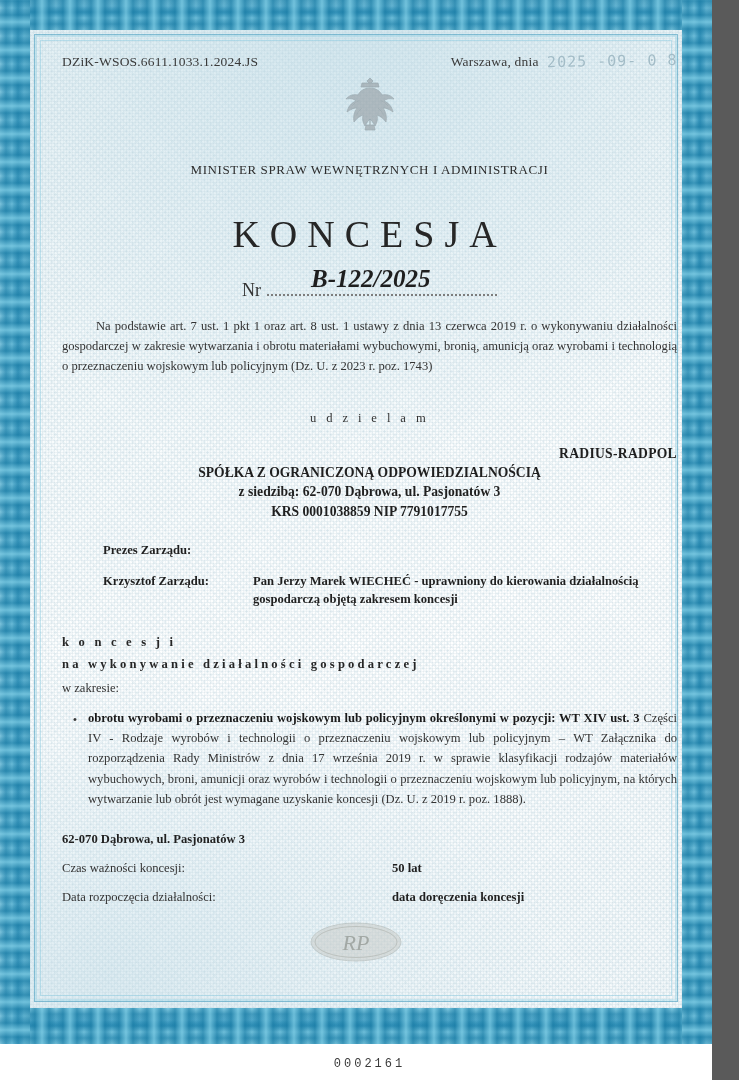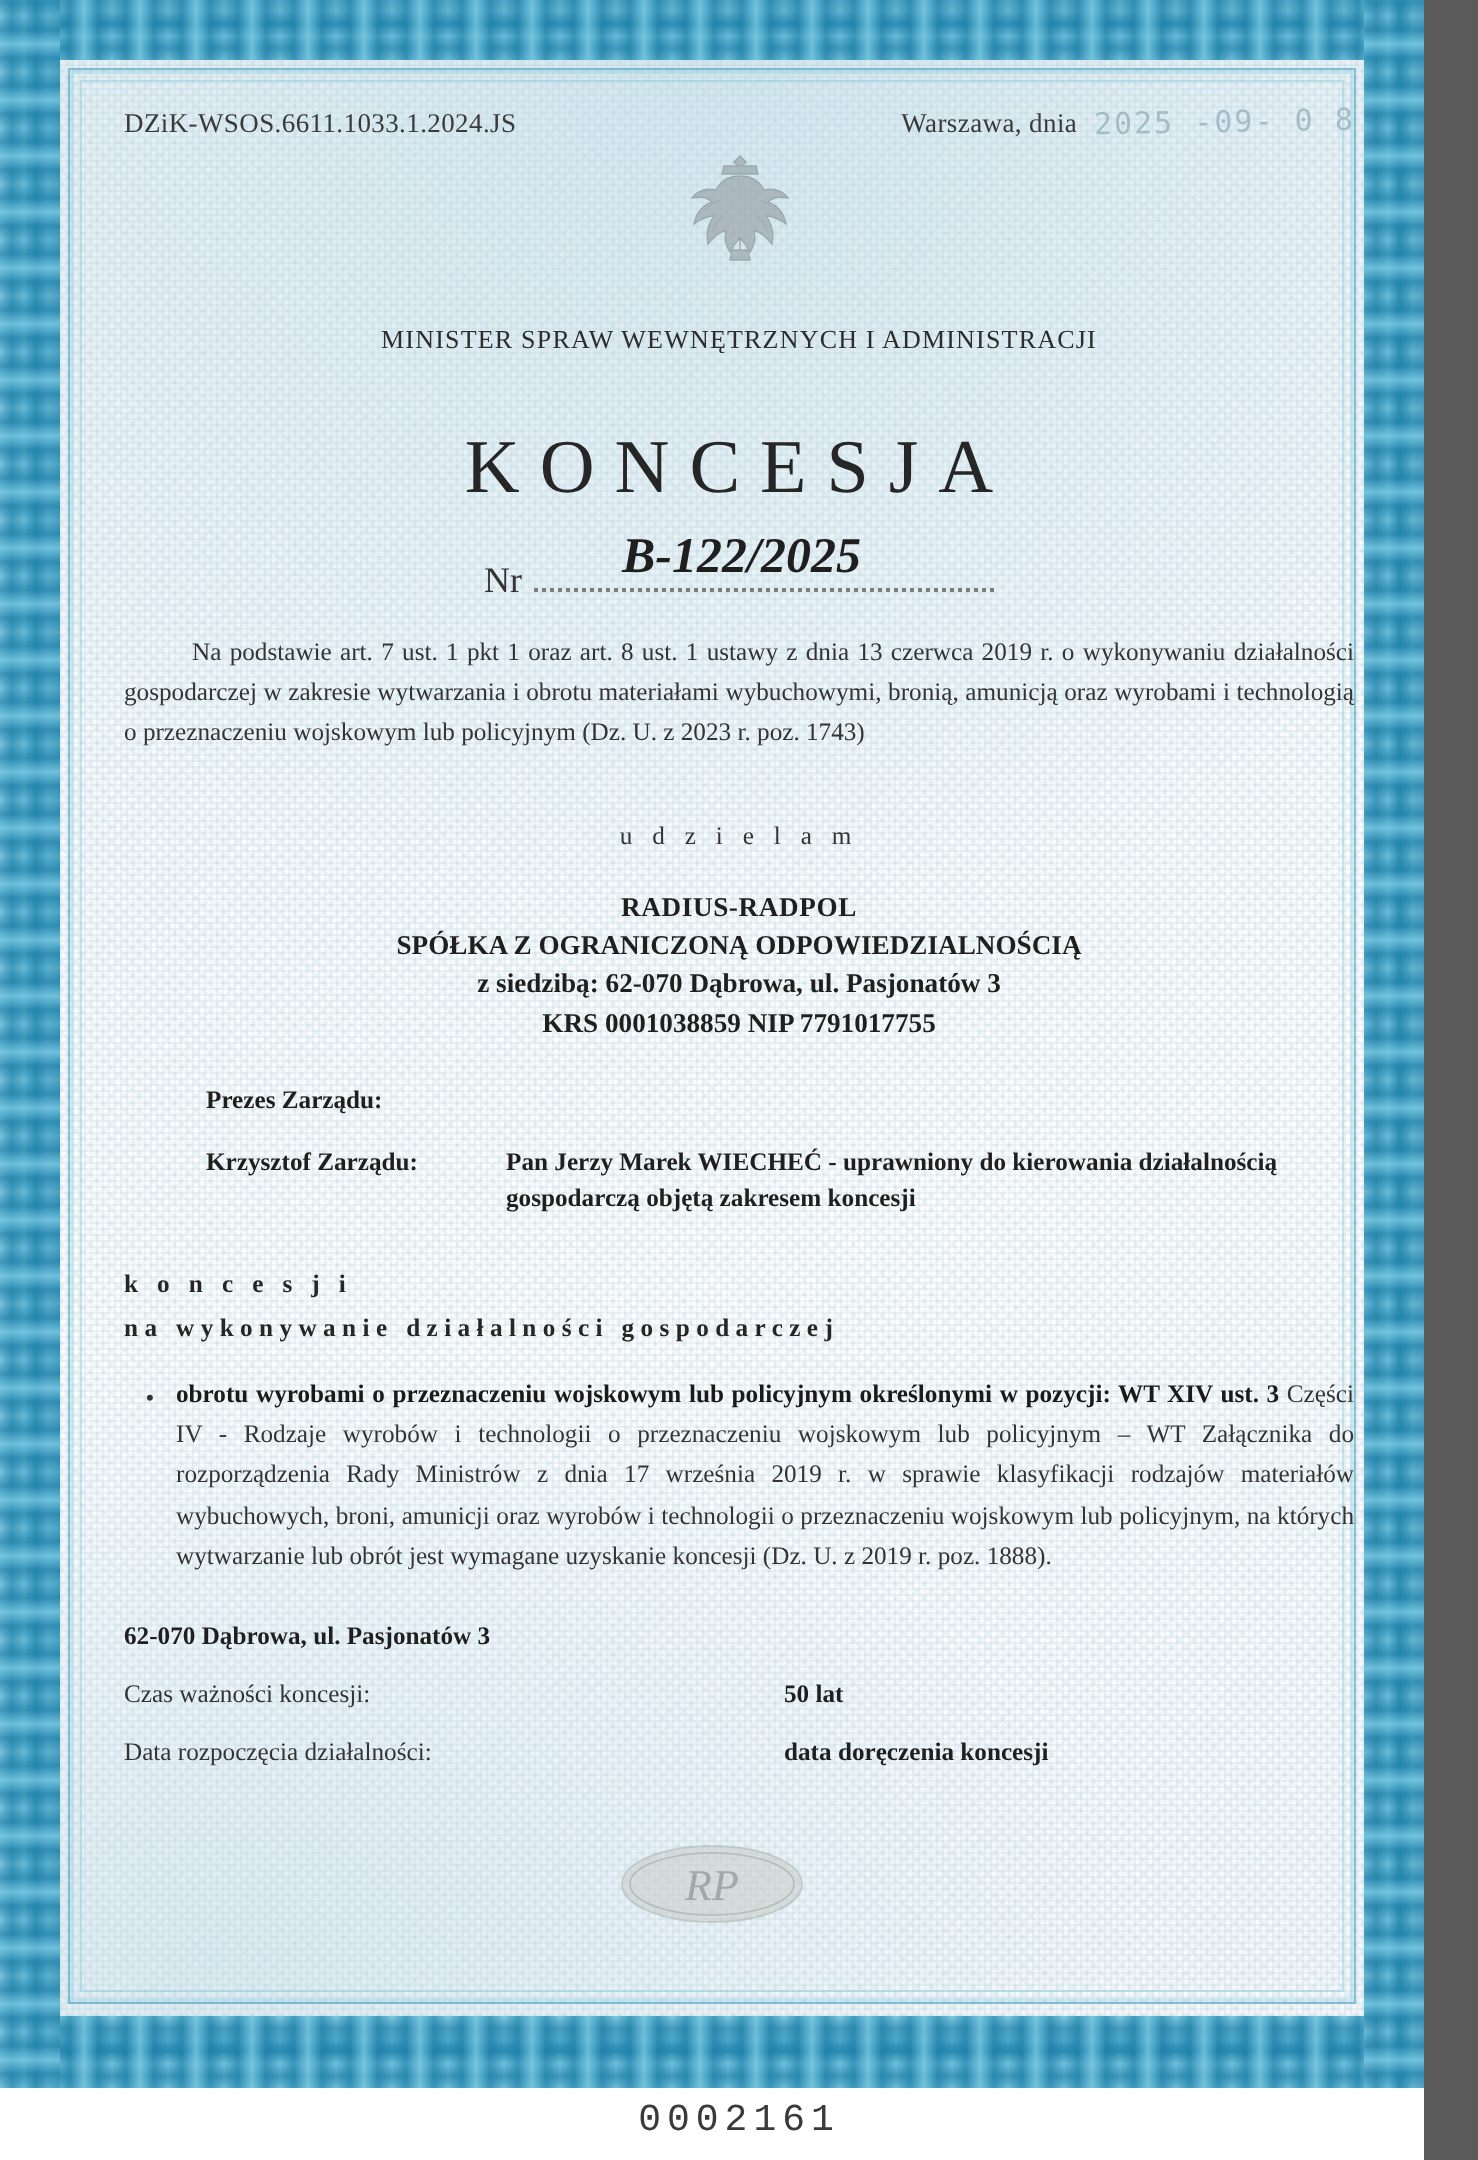--- a/index.html
+++ b/index.html
@@ -107,21 +107,21 @@
     left: 0; bottom: 0; width: 739px; height: 36px;
     background: #ffffff;
   }
   .serial-box {
     position: absolute;
     left: 50%; transform: translateX(-50%);
     bottom: 6px;
     background: #ffffff;
     padding: 3px 26px;
     font-family: "Liberation Mono", "DejaVu Sans Mono", monospace;
-    font-size: 19px;
+    font-size: 12px;
     letter-spacing: 3px;
     color: #3a3a3a;
   }
 
   
   .content {
     position: absolute;
     left: 62px; top: 52px;
     width: 615px;
     height: 930px;
@@ -207,21 +207,21 @@
   }
 
   .company {
     text-align: center;
     margin-top: 18px;
     font-weight: bold;
     font-size: 13.6px;
     line-height: 1.42;
     color: #1f1f1f;
   }
-  .company .c-name { letter-spacing: .3px; }
+  .company .c-name { letter-spacing: .3px; text-align: right; }
 
   .officers { margin-top: 20px; }
   .officer-row {
     display: flex;
     margin-bottom: 13px;
     font-weight: bold;
     font-size: 12.6px;
     line-height: 1.45;
     color: #1f1f1f;
     margin-left: 41px;
@@ -348,20 +348,21 @@
         <div class="officer-role">Krzysztof Zarządu:</div>
         <div class="officer-desc">Pan Jerzy Marek WIECHEĆ - uprawniony do kierowania działalnością gospodarczą objętą zakresem koncesji</div>
       </div>
     </div>
 
     <div class="concession-head">
       <div>k o n c e s j i</div>
       <div>na wykonywanie działalności gospodarczej</div>
     </div>
 
+    <div class="scope-label">w zakresie:</div>
 
     <div class="bullet-wrap">
       <div class="bullet-dot">•</div>
       <div class="bullet-text"><b>obrotu wyrobami o przeznaczeniu wojskowym lub policyjnym określonymi w pozycji: WT XIV ust. 3</b> <span>Części IV - Rodzaje wyrobów i technologii o przeznaczeniu wojskowym lub policyjnym – WT Załącznika do rozporządzenia Rady Ministrów z dnia 17 września 2019 r. w sprawie klasyfikacji rodzajów materiałów wybuchowych, broni, amunicji oraz wyrobów i technologii o przeznaczeniu wojskowym lub policyjnym, na których wytwarzanie lub obrót jest wymagane uzyskanie koncesji (Dz. U. z 2019 r. poz. 1888).</span></div>
     </div>
 
     <div class="facts">
       <div class="fact-row">
         <div class="fact-value">62-070 Dąbrowa, ul. Pasjonatów 3</div>
       </div>

